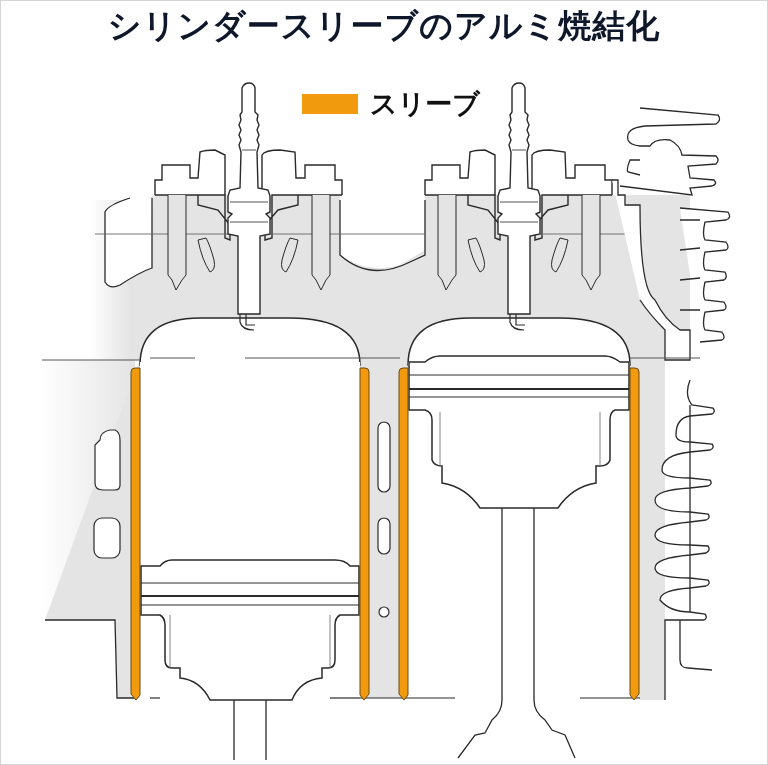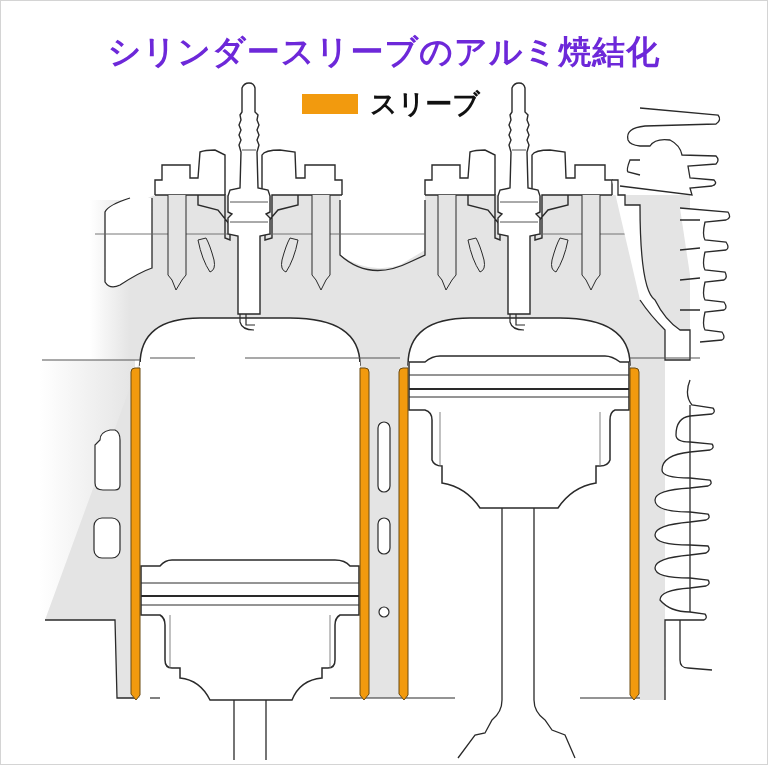--- a/index.html
+++ b/index.html
@@ -1,18 +1,18 @@
 <!DOCTYPE html>
 <html><head>
 <meta charset="utf-8">
 <style>
   html, body { margin: 0; padding: 0; background: #ffffff; }
   body { width: 768px; height: 765px; overflow: hidden; position: relative; font-family: "DejaVu Sans", sans-serif; }
   .frame { position: absolute; left: 0; top: 0; width: 766px; height: 763px; border: 1px solid #d4d4d4; background: #fff; }
-  .title { position: absolute; left: 0; width: 768px; top: 30px; text-align: center; font-size: 33px; font-weight: bold; color: #6d28d9; letter-spacing: 1px; font-family: "DejaVu Sans", sans-serif; }
+  .title { position: absolute; left: 0; width: 768px; top: 4px; text-align: center; font-size: 33px; font-weight: bold; color: #0f172a; letter-spacing: 1px; font-family: "DejaVu Sans", sans-serif; }
   .legend { position: absolute; left: 302px; top: 86px; display: flex; align-items: center; gap: 12px; }
   .legend-swatch { width: 56px; height: 20px; }
   .legend-label { font-size: 27px; font-weight: bold; color: #111; font-family: "DejaVu Sans", sans-serif; }
   svg.diagram { position: absolute; left: 0; top: 0; }
 </style>
 </head>
 <body>
 
 <div class="frame"></div>
 

